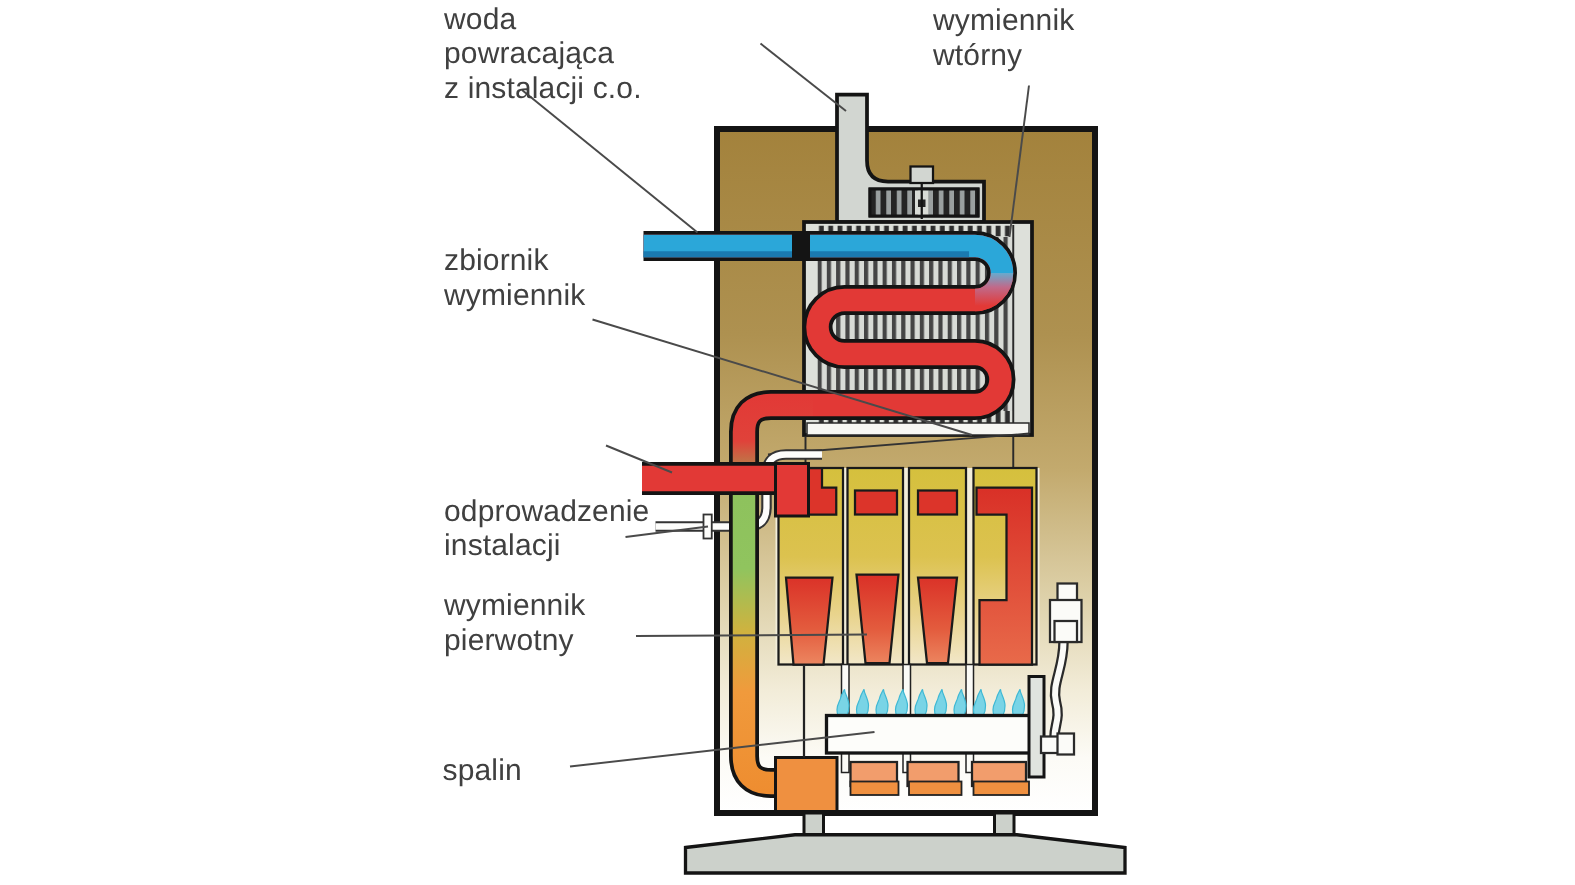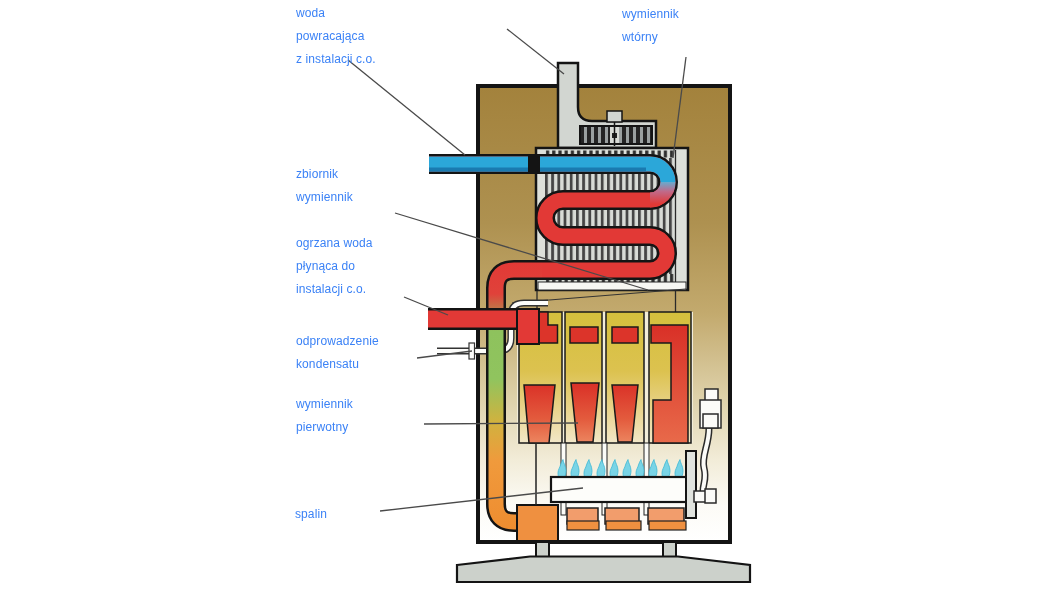--- a/index.html
+++ b/index.html
@@ -1,19 +1,19 @@
 <!DOCTYPE html>
 <html><head>
 <meta charset="utf-8">
 <style>
   html,body{margin:0;padding:0;background:#fff;}
   #stage{position:relative;width:1050px;height:590px;background:#ffffff;overflow:hidden;
          font-family:"Liberation Sans","DejaVu Sans",sans-serif;}
   #diagram-svg{position:absolute;left:0;top:0;}
-  .lbl{position:absolute;white-space:pre-line;font-size:12px;line-height:23px;color:#3b82f6;
+  .lbl{position:absolute;white-space:pre-line;font-size:20px;line-height:23px;color:#404040;
        letter-spacing:.1px;}
 </style>
 </head>
 <body>
 
 <div id="stage">
 
 <svg id="diagram-svg" width="1050" height="590" viewBox="0 0 1050 590">
   <defs>
     <linearGradient id="caseGrad" x1="0" y1="86" x2="0" y2="542" gradientUnits="userSpaceOnUse">
@@ -200,22 +200,19 @@
   </g>
 </svg>
 
 <div class="lbl" style="left:296px;top:2px">woda
 powracająca
 z  instalacji c.o.</div>
 <div class="lbl" style="left:622px;top:3px">wymiennik
 wtórny</div>
 <div class="lbl" style="left:296px;top:163px">zbiornik
 wymiennik</div>
-<div class="lbl" style="left:296px;top:232px">ogrzana woda
-płynąca do
-instalacji c.o.</div>
 <div class="lbl" style="left:296px;top:330px">odprowadzenie
-kondensatu</div>
+instalacji</div>
 <div class="lbl" style="left:296px;top:393px">wymiennik
 pierwotny</div>
 <div class="lbl" style="left:295px;top:503px">spalin</div>
 
 </div>
 
 </body></html>

